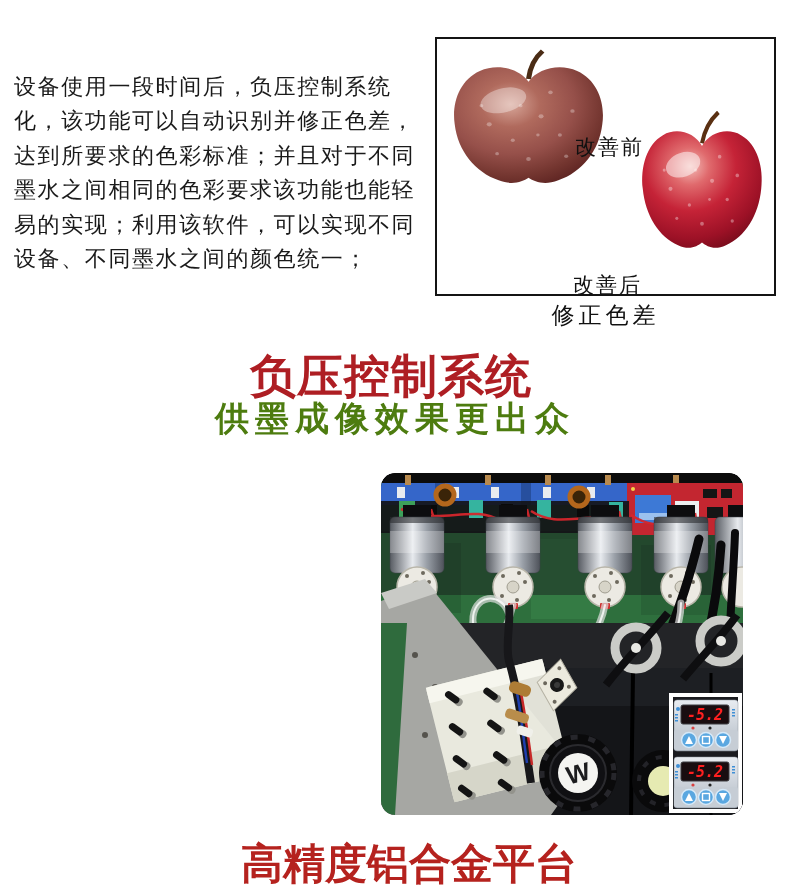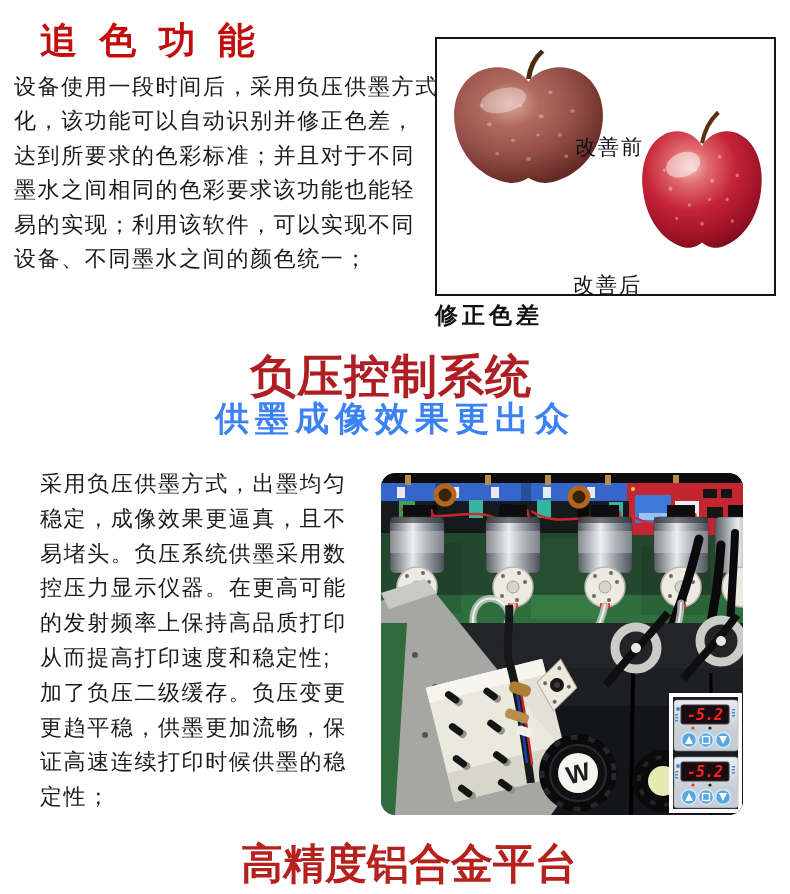--- a/index.html
+++ b/index.html
@@ -15,50 +15,49 @@
   .para{white-space:pre;color:#1a1a1a;}
   .para-1{left:14px;top:70px;font-size:22px;line-height:34.4px;letter-spacing:1.6px;}
   .para-2{left:40px;top:467px;font-size:22px;line-height:34.8px;letter-spacing:1.6px;}
   .apple-figure{
     left:435px;top:37px;width:337px;height:255px;border:2px solid #141414;background:#ffffff;
   }
   .apple-label{font-size:21px;letter-spacing:2px;color:#111;white-space:pre;}
   .label-before{left:138px;top:94px;}
   .label-after{left:136px;top:196px;margin-top:36px;}
   .fig-caption{
-    left:435px;top:300px;width:341px;
-    font-size:23px;font-weight:700;letter-spacing:4px;color:#111;
+    left:435px;top:300px;width:341px;text-align:center;
+    font-size:23px;font-weight:400;letter-spacing:4px;color:#111;
   }
   .h2-title{
     left:0;top:346px;width:782px;text-align:center;
     font-size:46px;font-weight:800;letter-spacing:1px;color:#ae1e23;
   }
   .h2-sub{
     left:0;top:396px;width:790px;text-align:center;
-    font-size:34px;font-weight:600;letter-spacing:6px;color:#3b82f6;
+    font-size:34px;font-weight:600;letter-spacing:6px;color:#4d7c0f;
   }
   .machine-photo{left:381px;top:473px;width:362px;height:342px;border-radius:14px;overflow:hidden;}
   .h3-title{
     left:0;top:836px;width:790px;text-align:center;transform:translateX(14px);
     font-size:42px;font-weight:800;letter-spacing:0px;color:#b5221e;
   }
   svg{display:block;}
   .gauge-led{
     font-family:"DejaVu Sans Mono","Liberation Mono",monospace;
     font-weight:bold;font-style:italic;font-size:15px;
   }
 </style>
 </head>
 <body>
 
 <div class="page">
 
-  <div class="abs title-top">追 色 功 能</div>
-
-  <div class="abs para para-1">设备使用一段时间后，采用负压供墨方式
+
+  <div class="abs para para-1">设备使用一段时间后，负压控制系统
 化，该功能可以自动识别并修正色差，
 达到所要求的色彩标准；并且对于不同
 墨水之间相同的色彩要求该功能也能轻
 易的实现；利用该软件，可以实现不同
 设备、不同墨水之间的颜色统一；</div>
 
   <div class="abs apple-figure">
 
     <svg class="abs" style="left:13px;top:8px;" width="157" height="152" viewBox="0 0 100 114" preserveAspectRatio="none">
       <defs>
@@ -119,30 +118,20 @@
     </svg>
     <div class="abs apple-label label-before">改善前</div>
     <div class="abs apple-label label-after">改善后</div>
   </div>
 
   <div class="abs fig-caption">修正色差</div>
 
   <div class="abs h2-title">负压控制系统</div>
   <div class="abs h2-sub">供墨成像效果更出众</div>
 
-  <div class="abs para para-2">采用负压供墨方式，出墨均匀
-稳定，成像效果更逼真，且不
-易堵头。负压系统供墨采用数
-控压力显示仪器。在更高可能
-的发射频率上保持高品质打印
-从而提高打印速度和稳定性;
-加了负压二级缓存。负压变更
-更趋平稳，供墨更加流畅，保
-证高速连续打印时候供墨的稳
-定性；</div>
 
   <div class="abs machine-photo">
     <svg width="362" height="342" viewBox="0 0 362 342">
       <defs>
         <clipPath id="photoclip">
             <rect x="0" y="0" width="362" height="342" rx="14"></rect>
           </clipPath>
         <linearGradient id="metal" x1="0" y1="0" x2="1" y2="0">
           <stop offset="0" stop-color="#585c63"></stop>
             <stop offset="0.42" stop-color="#e7eaee"></stop>

